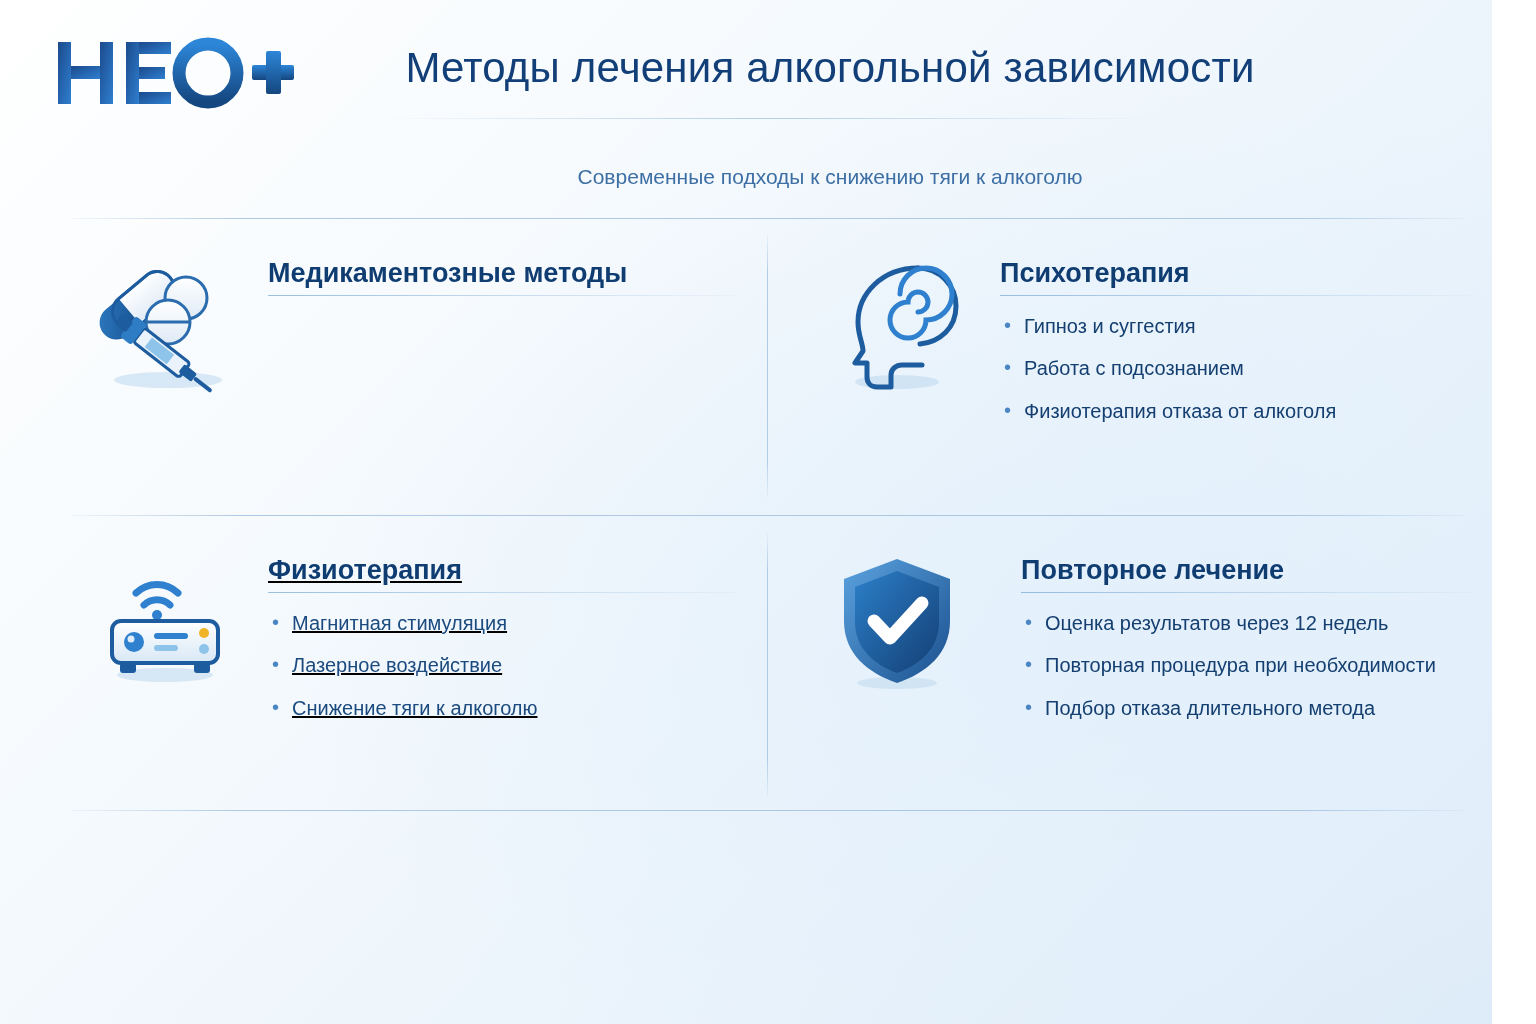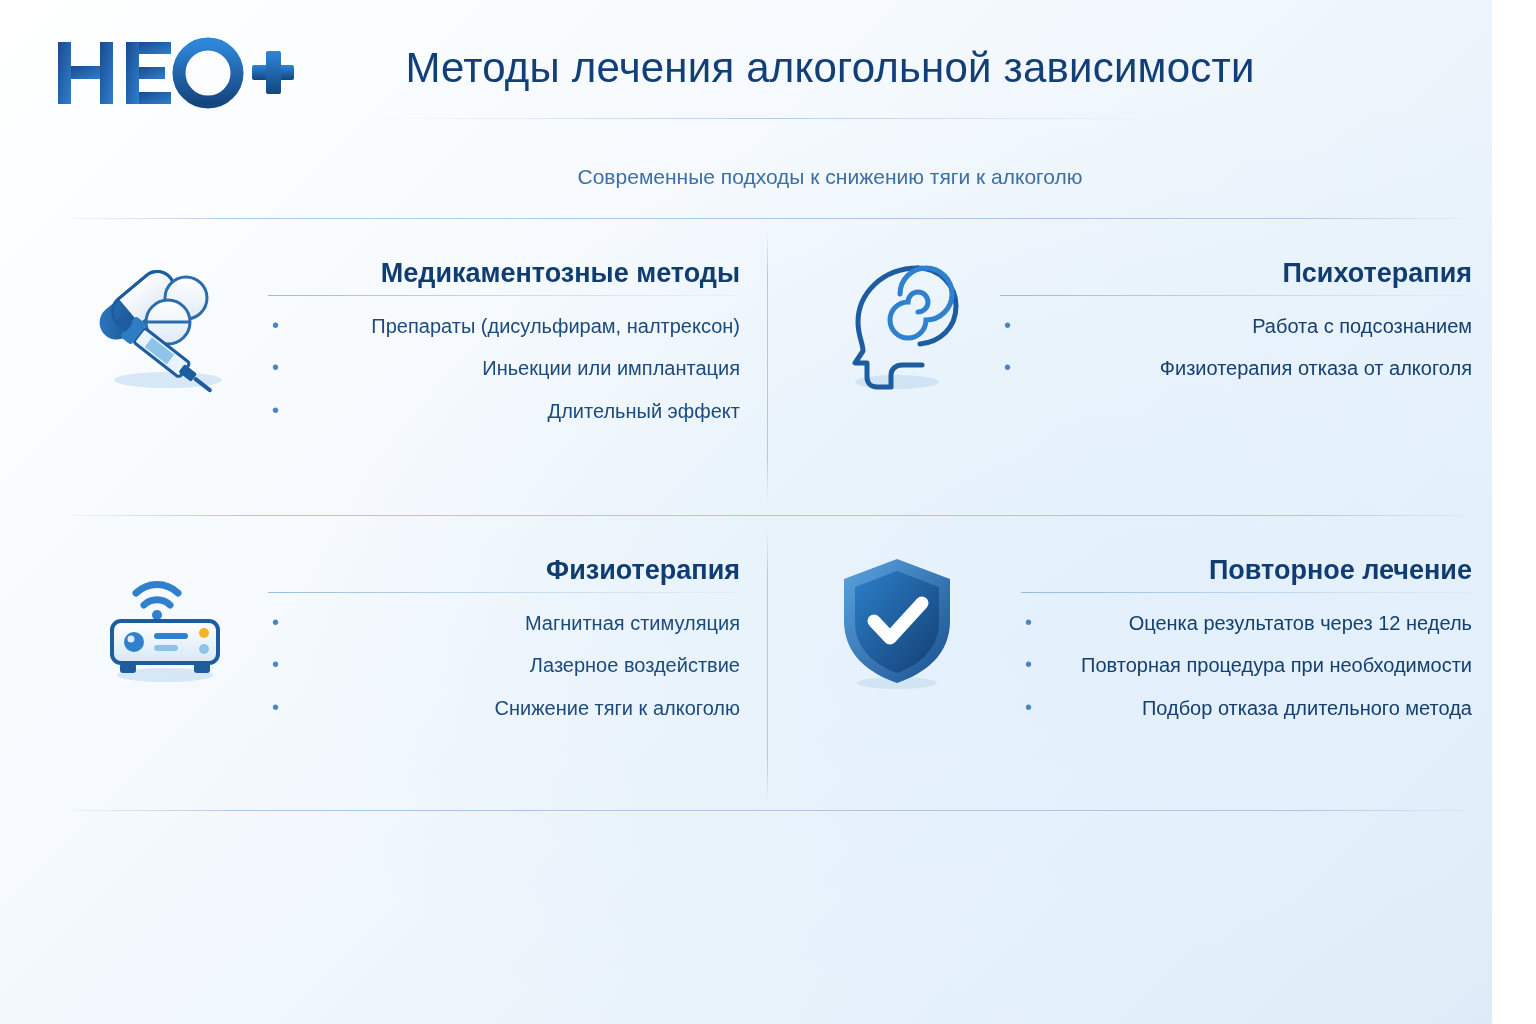--- a/index.html
+++ b/index.html
@@ -66,21 +66,20 @@
     white-space: nowrap;
     margin-top: 29px;
   }
   
   .grid {
     position: absolute;
     left: 72px;
     top: 218px;
     width: 1392px;
     height: 600px;
-    text-align: right;
   }
   .hline {
     position: absolute;
     left: 0;
     width: 1392px;
     height: 1px;
     background: linear-gradient(to right, rgba(150,185,220,.10), rgba(150,185,220,.75) 12%, rgba(150,185,220,.75) 88%, rgba(150,185,220,.10));
   }
   .hline.top { top: 0; }
   .hline.mid { top: 297px; }
@@ -96,21 +95,21 @@
 
   .card {
     position: absolute;
     width: 660px;
     height: 280px;
     display: flex;
     gap: 18px;
   }
   .card.c1 { left: 8px;   top: 18px; }
   .card.c2 { left: 740px; top: 18px; }
-  .card.c3 { left: 8px;   top: 315px; }
+  .card.c3 { left: 8px;   top: 315px; text-decoration: underline; }
   .card.c4 { left: 740px; top: 315px; gap: 39px; }
 
   .icon-wrap {
     width: 170px;
     flex: 0 0 170px;
     padding-top: 14px;
     display: flex;
     justify-content: center;
   }
   .body { flex: 1 1 auto; padding-top: 22px; }
@@ -235,41 +234,37 @@
             <rect x="98" y="96" width="16" height="10" rx="2" fill="#1d5c9e"></rect>
             <rect x="114" y="99" width="22" height="4" rx="2" fill="#1d5c9e"></rect>
             <rect x="30" y="88" width="14" height="26" rx="3" fill="#2e7cc4"></rect>
             <rect x="18" y="95" width="14" height="12" rx="2" fill="#1d5c9e"></rect>
           </g>
         </svg>
       </div>
       <div class="body">
         <h2 class="card-title">Медикаментозные методы</h2>
         <div class="card-rule"></div>
-        <ul class="bullets">
-          <li>Препараты (дисульфирам, налтрексон)</li>
-          <li>Иньекции или имплантация</li>
-          <li>Длительный эффект</li>
-        </ul>
       </div>
     </div>
 
     <div class="card c2">
       <div class="icon-wrap">
         <svg width="150" height="150" viewBox="0 0 150 150" aria-hidden="true">
           <ellipse cx="75" cy="132" rx="42" ry="7" fill="#bcd7ee" opacity=".55"></ellipse>
           <path d="M96 18 C60 18 36 44 36 72 c0 14 5 21 5 29 l-8 12 h12 v14 c0 6 4 10 10 10 h14 v-12 c0 -6 5 -10 11 -10 h20" fill="none" stroke="#1d5c9e" stroke-width="5" stroke-linejoin="round" stroke-linecap="round"></path>
           <path d="M96 18 C118 18 134 36 134 56 c0 22 -16 36 -36 38" fill="none" stroke="#1d5c9e" stroke-width="5" stroke-linecap="round"></path>
           <path d="M96 62 a10 10 0 1 0 -10 -10 a18 18 0 1 0 18 18 a26 26 0 1 0 -26 -26" fill="none" stroke="#2f80cf" stroke-width="5" stroke-linecap="round"></path>
         </svg>
       </div>
       <div class="body">
         <h2 class="card-title">Психотерапия</h2>
         <div class="card-rule"></div>
         <ul class="bullets">
+          <li>Гипноз и суггестия</li>
           <li>Работа с подсознанием</li>
           <li>Физиотерапия отказа от алкоголя</li>
         </ul>
       </div>
     </div>
 
     <div class="card c3">
       <div class="icon-wrap">
         <svg width="150" height="150" viewBox="0 0 150 150" aria-hidden="true">
           <defs>

